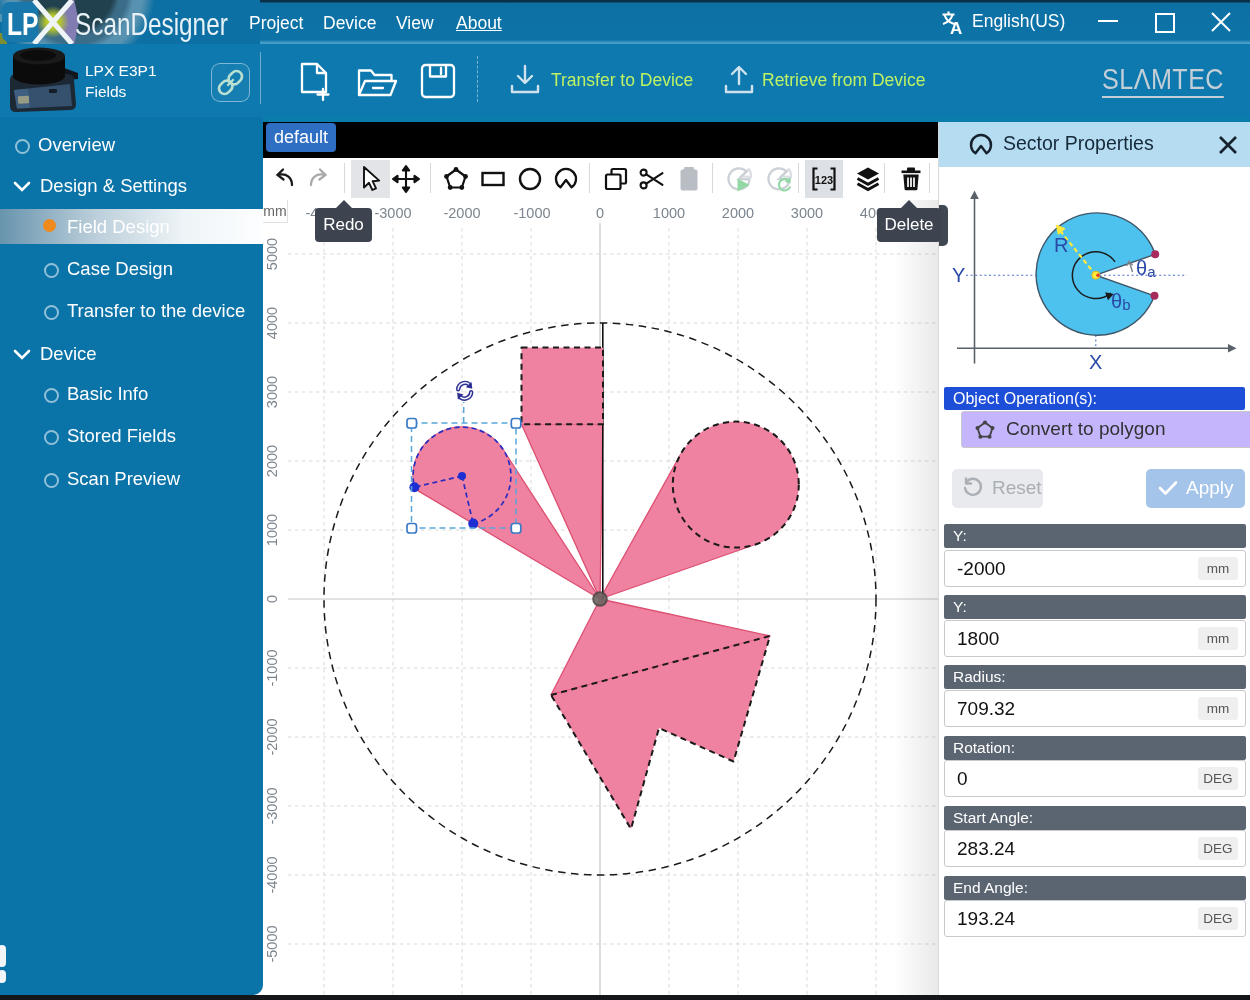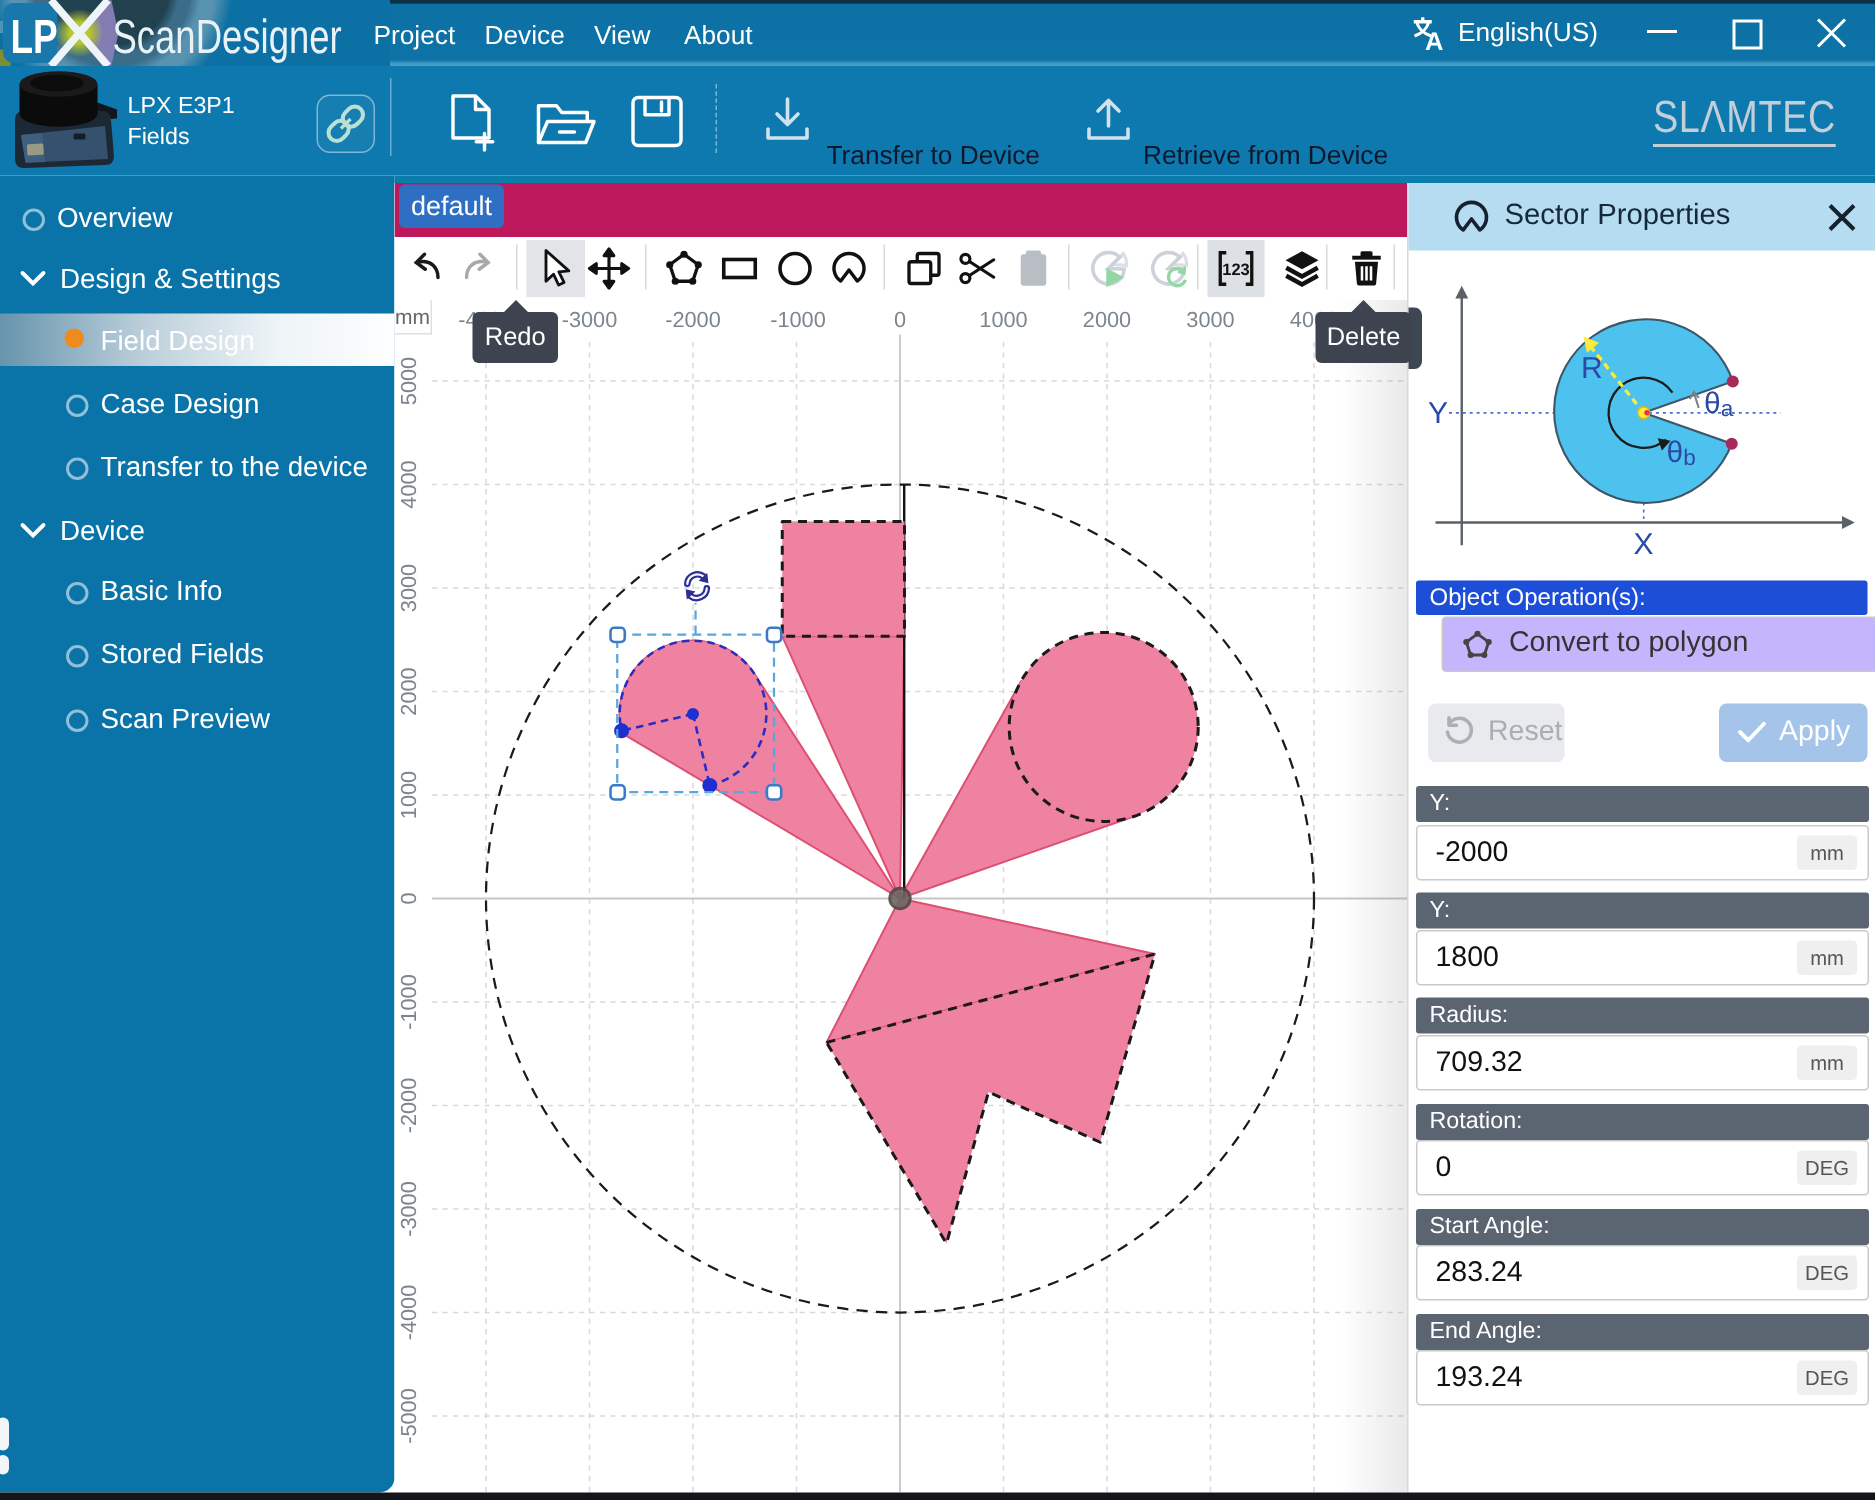--- a/index.html
+++ b/index.html
@@ -7,28 +7,28 @@
        font-family:"Liberation Sans", sans-serif;-webkit-font-smoothing:antialiased;}
   .abs{position:absolute;}
   
   #titlebar{left:0;top:0;width:1250px;height:44px;
     background:linear-gradient(#0a3148 0px,#0a3148 2px,#0d70a4 3px,#0d73a7 40px,#3d95c2 42px,#47a2cd 44px);
     background-color:#0d70a4;overflow:hidden;}
   .menu{color:#fff;font-size:17.5px;top:13px;}
   
   #bar2{left:0;top:44px;width:1250px;height:73px;background:#0d79ae;}
   #borderline{left:263px;top:117px;width:987px;height:5px;background:#0b7dad;}
-  .icolabel{color:#0f172a;font-size:17.5px;margin-top:23px;}
+  .icolabel{color:#bef264;font-size:17.5px;}
   
   #sidebar{left:0;top:117px;width:263px;height:878px;background:#0a73a8;border-bottom-right-radius:10px;}
   .navtxt{color:#ffffff;font-size:18.5px;}
   .bullet{width:11px;height:11px;border:2px solid rgba(255,255,255,.55);border-radius:50%;}
   
   #canvas{left:263px;top:122px;width:675px;height:873px;background:#fff;overflow:hidden;}
-  #tabrow{left:0;top:0;width:675px;height:36px;background:#be185d;}
+  #tabrow{left:0;top:0;width:675px;height:36px;background:#000000;}
   #deftab{left:3px;top:1px;width:70px;height:29px;background:#2e6fc4;border-radius:4px;
     color:#fff;font-size:18px;text-align:center;line-height:29px;}
   #toolbar{left:0;top:36px;width:675px;height:42px;background:#fff;}
   .tsep{top:5px;width:1px;height:30px;background:#d9d9d9;}
   .tooltip{background:#3d4450;color:#fff;font-size:17px;border-radius:4px;text-align:center;
            line-height:34px;height:34px;z-index:30;}
   .tooltip:before{content:"";position:absolute;top:-8px;left:50%;margin-left:-9px;
       border-left:9px solid transparent;border-right:9px solid transparent;border-bottom:9px solid #3d4450;}
   #mmbox{left:0px;top:78px;width:24px;height:22px;background:#fff;border-right:1px solid #e0e0e0;
      border-bottom:1px solid #e0e0e0;color:#666;font-size:14px;text-align:center;line-height:22px;z-index:5;}
@@ -61,21 +61,21 @@
           <stop offset="1" stop-color="#b3c42e" stop-opacity="0"></stop>
         </radialGradient>
       <circle cx="53" cy="22" r="16" fill="url(#gblob)"></circle>
       <path d="M34 0 L72 44 M72 0 L34 44" stroke="#eef4f8" stroke-width="5" fill="none"></path>
     </svg>
     <div class="abs" style="left:7px;top:6px;color:#fff;font-size:32px;font-weight:bold;transform:scaleX(.77);transform-origin:0 0;">LP</div>
     <div class="abs" style="left:75px;top:6px;color:#e8f2f7;font-size:32px;font-weight:400;transform:scaleX(.76);transform-origin:0 0;white-space:nowrap;">ScanDesigner</div>
     <div class="abs menu" style="left:249px;">Project</div>
     <div class="abs menu" style="left:323px;">Device</div>
     <div class="abs menu" style="left:396px;">View</div>
-    <div class="abs menu" style="left:456px;">About</div>
+    <div class="abs menu" style="left:456px;text-decoration:underline;">About</div>
 
     <div class="abs" style="left:941px;top:10px;">
       <svg width="24" height="24" viewBox="0 0 24 24">
         <path d="M1.5 4.5 h12 M7.5 1.5 v3" stroke="#fff" stroke-width="2.2" fill="none"></path>
         <path d="M11.5 4.5 C10.5 9 6.5 12.5 2 14 M3.5 4.5 C4.5 9 8.5 12.5 13 14" stroke="#fff" stroke-width="2" fill="none"></path>
         <text x="9" y="23.5" font-size="17" font-weight="bold" fill="#fff" font-family="Liberation Sans">A</text>
       </svg>
     </div>
     <div class="abs" style="left:972px;top:11px;color:#fff;font-size:17.5px;">English(US)</div>
     <div class="abs" style="left:1098px;top:20px;width:20px;height:2px;background:#fff;"></div>

